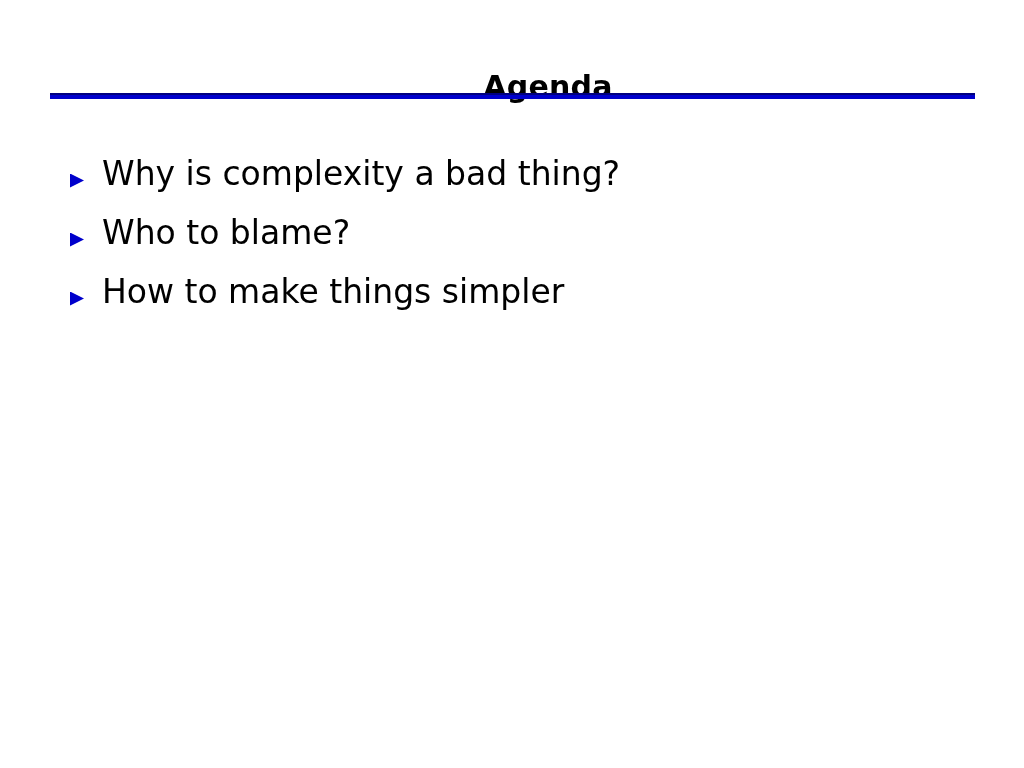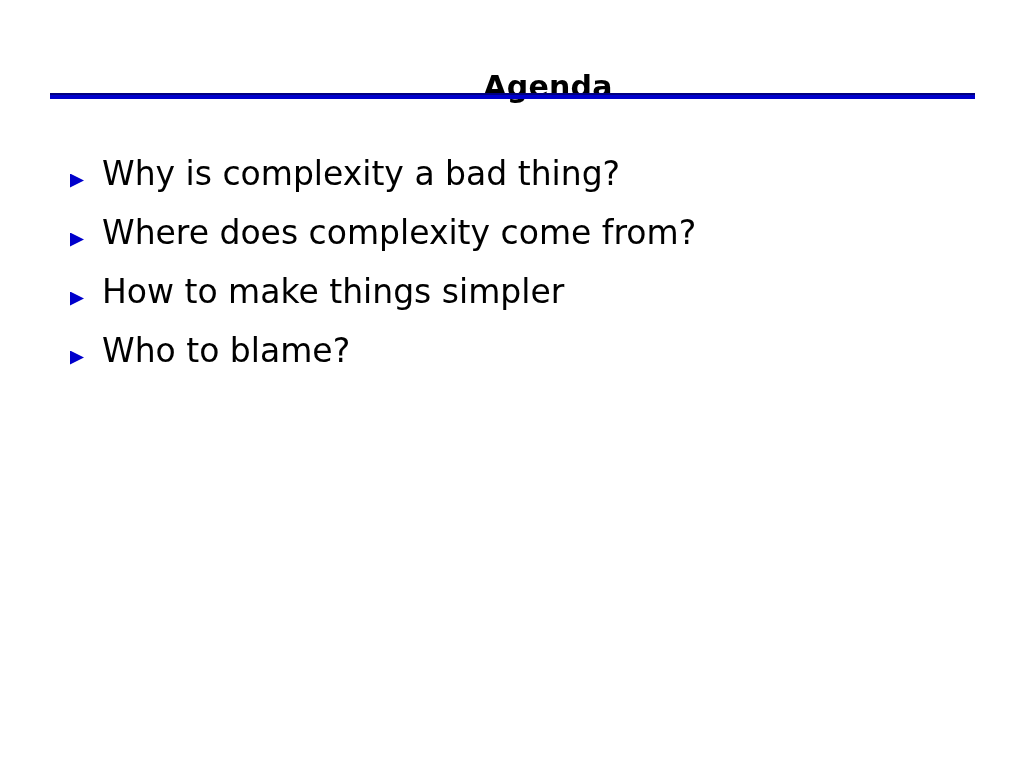--- a/index.html
+++ b/index.html
@@ -100,33 +100,29 @@
 
   <div class="title-rule"></div>
 
   <ul class="bullet-list">
 
     <li class="bullet-item">
       <span class="bullet-marker"></span>
       <span class="bullet-text">Why is complexity a bad thing?</span>
     </li>
 
-    <li class="bullet-item">
-      <span class="bullet-marker"></span>
-      <span class="bullet-text">Where does complexity come from?</span>
-    </li>
 
 
 
 
     <li class="bullet-item">
       <span class="bullet-marker"></span>
-      <span class="bullet-text">How to make things simpler</span>
+      <span class="bullet-text">Who to blame?</span>
     </li>
 
     <li class="bullet-item">
       <span class="bullet-marker"></span>
-      <span class="bullet-text">Who to blame?</span>
+      <span class="bullet-text">How to make things simpler</span>
     </li>
 
   </ul>
 
 </div>
 
 </body></html>

